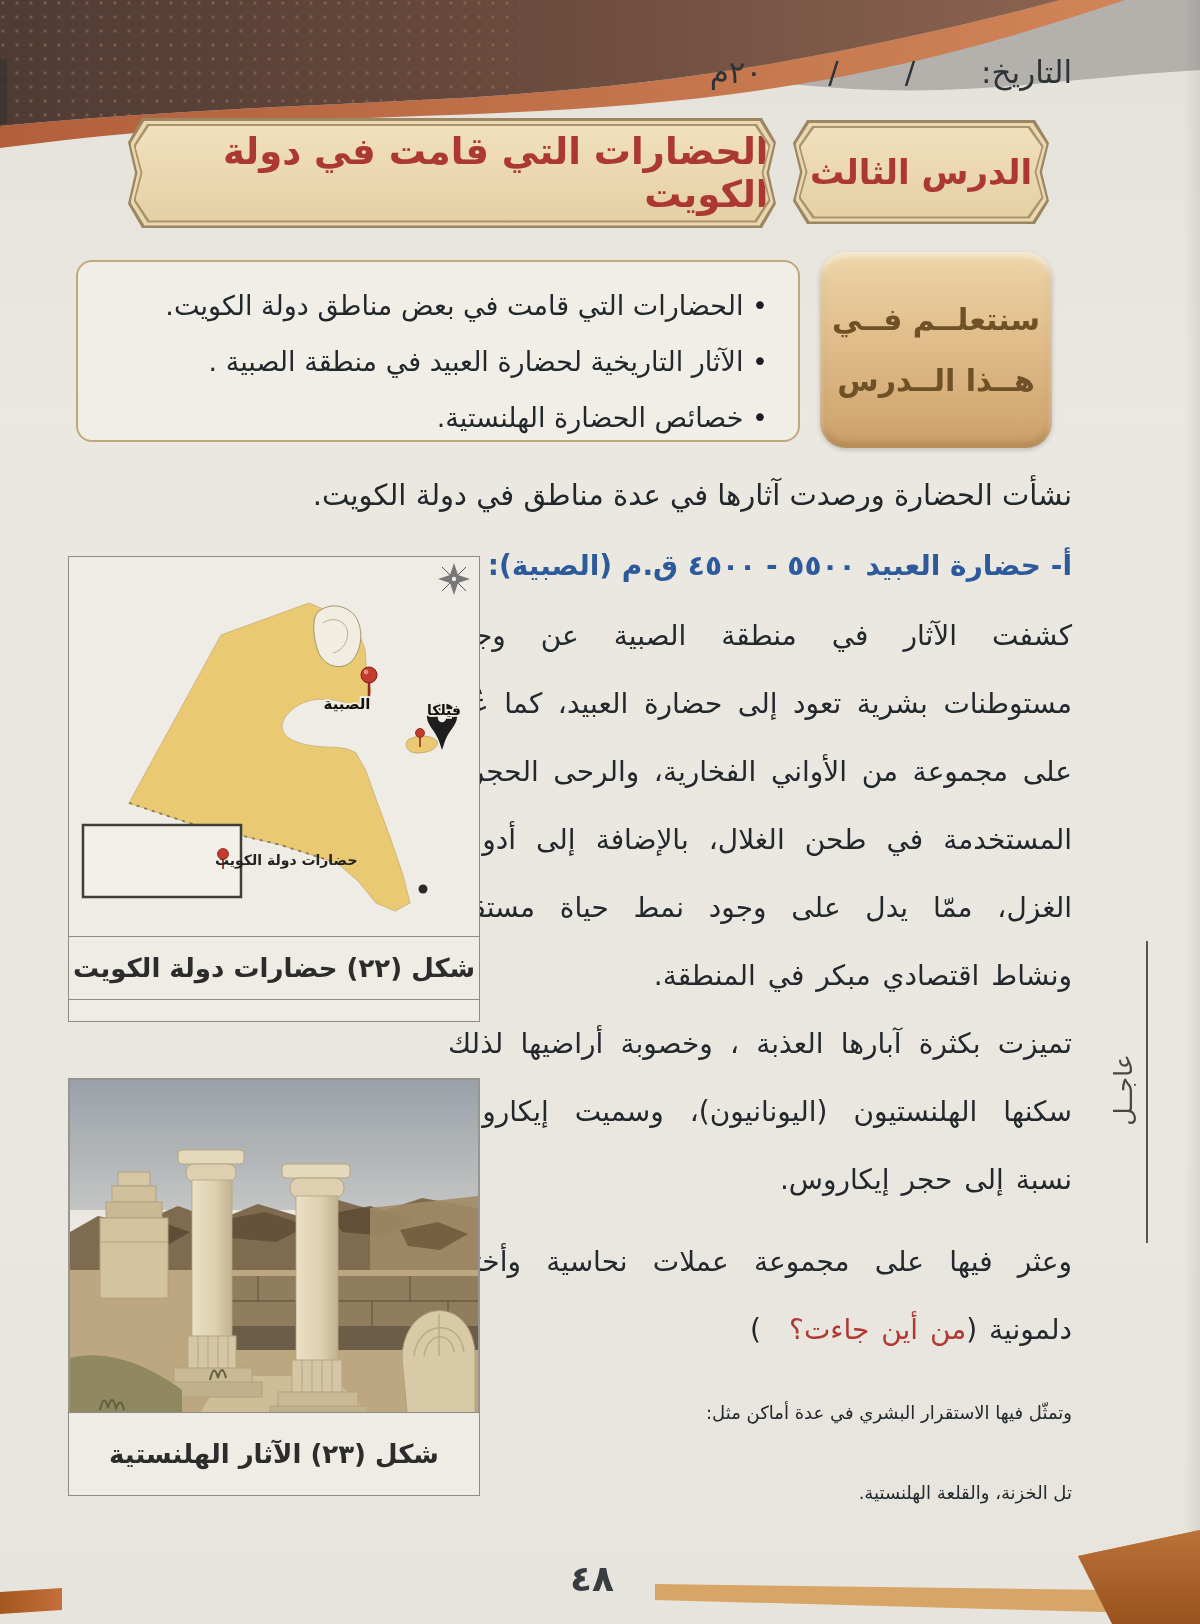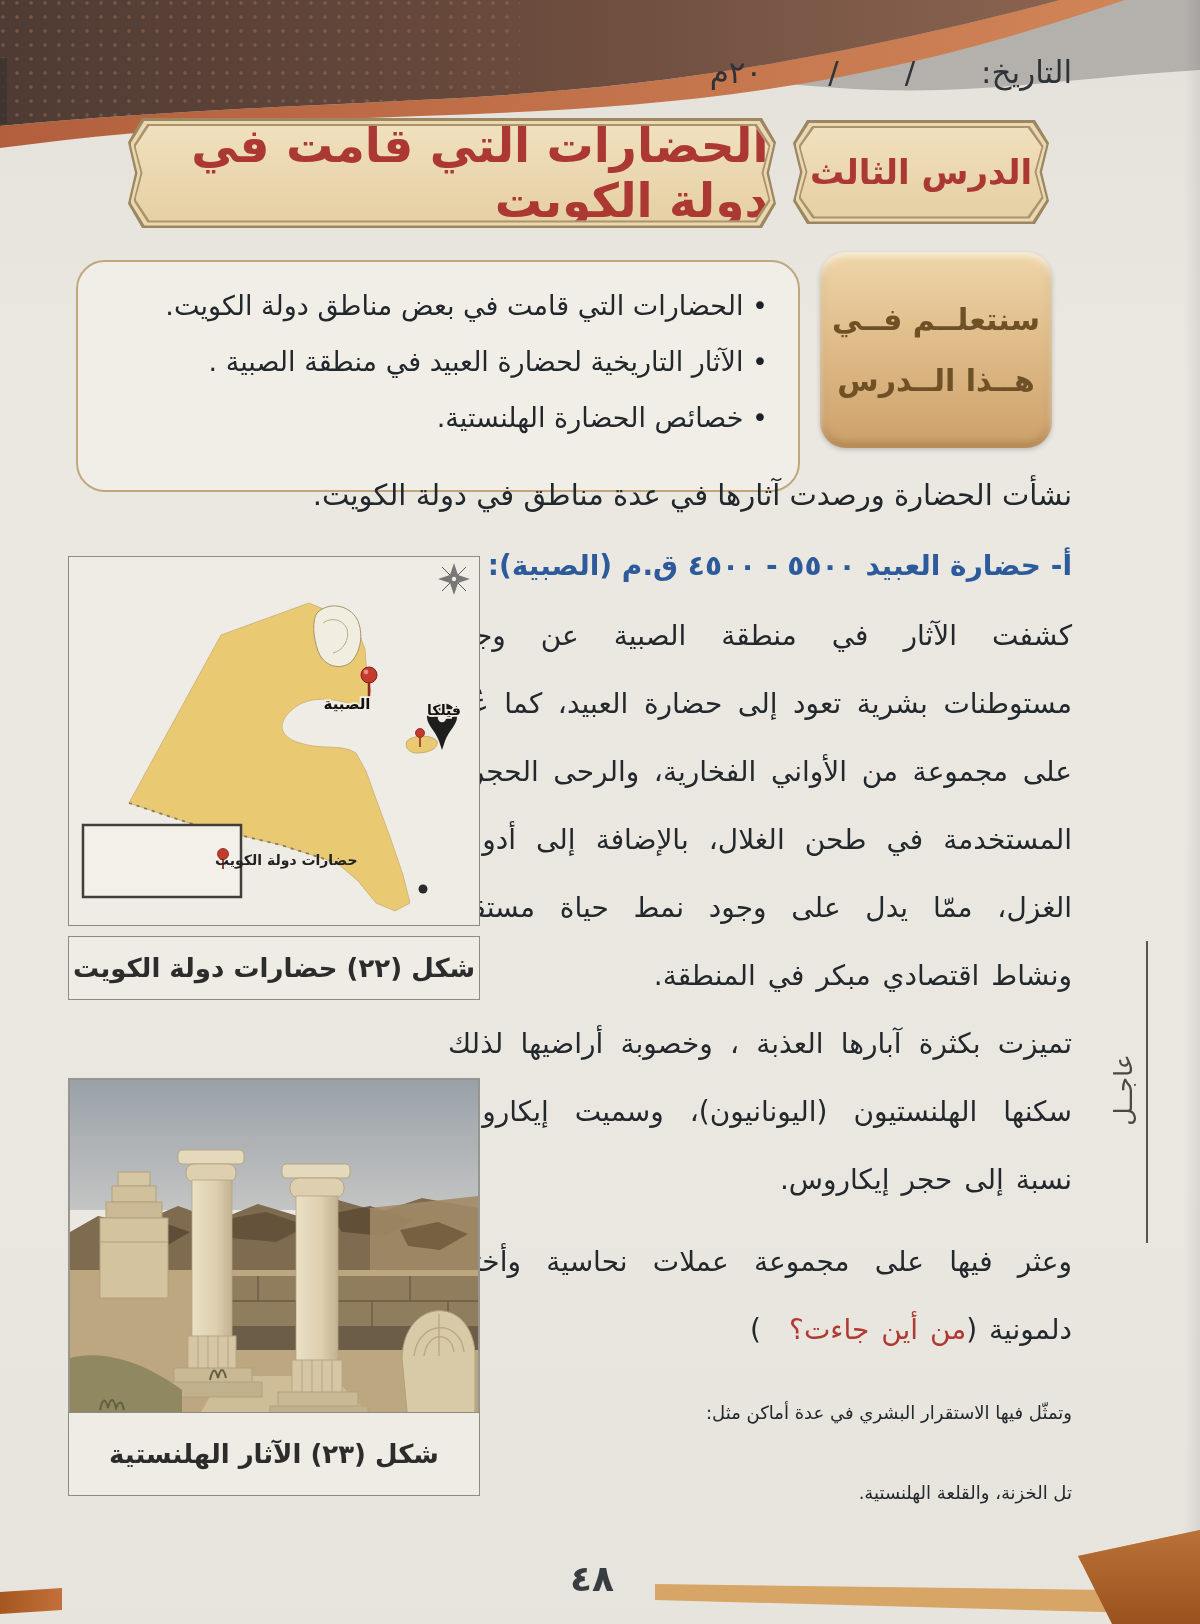--- a/index.html
+++ b/index.html
@@ -24,39 +24,39 @@
   .plq .l3{position:absolute;inset:5.5px;background:#ab946b;}
   .plq .l4{position:absolute;inset:7.5px;background:linear-gradient(180deg,#f0e0bd,#e6d0a4);
     display:flex;align-items:center;justify-content:center;}
   .plq-title{color:#ab3832;font-weight:bold;}
   
   .learn-glossy{left:820px;top:252px;width:232px;height:196px;border-radius:26px;
     background:linear-gradient(180deg,#eed5a9 0%,#e0bd8a 45%,#cda06a 100%);
     box-shadow:inset 0 4px 7px rgba(255,255,255,.65),inset 0 -5px 9px rgba(115,75,30,.35),0 2px 5px rgba(0,0,0,.18);
     display:flex;flex-direction:column;align-items:center;justify-content:center;gap:26px;
     color:#6f5128;font-size:30px;font-weight:bold;text-align:center;}
-  .bullets-box{left:76px;top:260px;width:724px;height:232px;background:#f1eee8;
-    border:2px solid #c0a87e;border-radius:29px;box-sizing:border-box;padding:16px 30px 0 16px;}
+  .bullets-box{left:76px;top:260px;width:724px;height:182px;background:#f1eee8;
+    border:2px solid #c0a87e;border-radius:16px;box-sizing:border-box;padding:16px 30px 0 16px;}
   .bullets-box ul{margin:0;padding:0;list-style:none;}
   .bullets-box li{font-size:27px;color:#22272b;line-height:56px;white-space:nowrap;}
   .bullets-box li::before{content:"• ";color:#1c2024;}
   
   .intro{top:478px;right:128px;width:760px;font-size:29px;color:#22272b;white-space:nowrap;text-align:right;}
   .textcol{top:542px;right:128px;width:624px;color:#23282c;}
   .h-blue{color:#2d5a9b;font-weight:bold;font-size:28px;line-height:1.7;margin:0 0 12px 0;}
   .h-blue.hb{margin-top:22px;margin-bottom:6px;}
   .para{font-size:28px;line-height:68px;text-align:justify;word-spacing:3px;margin:0;}
   .para.pa{min-height:404px;}
   .para.pb1{min-height:200px;}
   .para.pb2{min-height:136px;margin-top:14px;}
   .line1{font-size:18px;line-height:62px;white-space:nowrap;margin-top:18px;}
   .q-red{color:#b03a31;margin-left:28px;}
   
   .figbox{left:68px;width:412px;background:#efece5;border:1.5px solid #8d8b85;box-sizing:border-box;}
-  #map-box{top:556px;height:370px;}
+  #map-box{top:556px;height:466px;}
   #cap22{top:936px;height:64px;display:flex;align-items:center;justify-content:center;}
   #photo-box{top:1078px;height:372px;border:2px solid #97958f;}
   #cap23{top:1412px;height:84px;display:flex;align-items:center;justify-content:center;}
   .cap-text{font-size:26px;font-weight:700;color:#2c2c2c;}
   
   .tab-line{left:1146px;top:941px;width:2px;height:302px;background:#58554f;}
   .tab-text{left:1024px;top:1070px;width:200px;height:40px;line-height:40px;text-align:center;
     transform:rotate(-90deg);font-size:25px;color:#4b4843;letter-spacing:1px;}
   
   #footer-art{left:0;top:1514px;width:1200px;height:110px;}
@@ -107,21 +107,21 @@
     <div class="l2"></div>
       <div class="l3"></div>
     <div class="l4">
       <span class="plq-title" style="font-size:34px;">الدرس الثالث</span>
     </div>
   </div>
   <div class="abs plq" style="left:128px;top:118px;width:648px;height:110px;">
     <div class="l2"></div>
       <div class="l3"></div>
     <div class="l4">
-      <span class="plq-title" style="font-size:47px;margin-left:36px;">الحضارات التي قامت في دولة الكويت</span>
+      <span class="plq-title" style="font-size:37px;margin-left:36px;">الحضارات التي قامت في دولة الكويت</span>
     </div>
   </div>
 
   <div class="abs learn-glossy">
     <span>سنتعلــم فــي</span>
     <span>هــذا الــدرس</span>
   </div>
   <div class="abs bullets-box">
     <ul>
       <li>الحضارات التي قامت في بعض مناطق دولة الكويت.</li>

